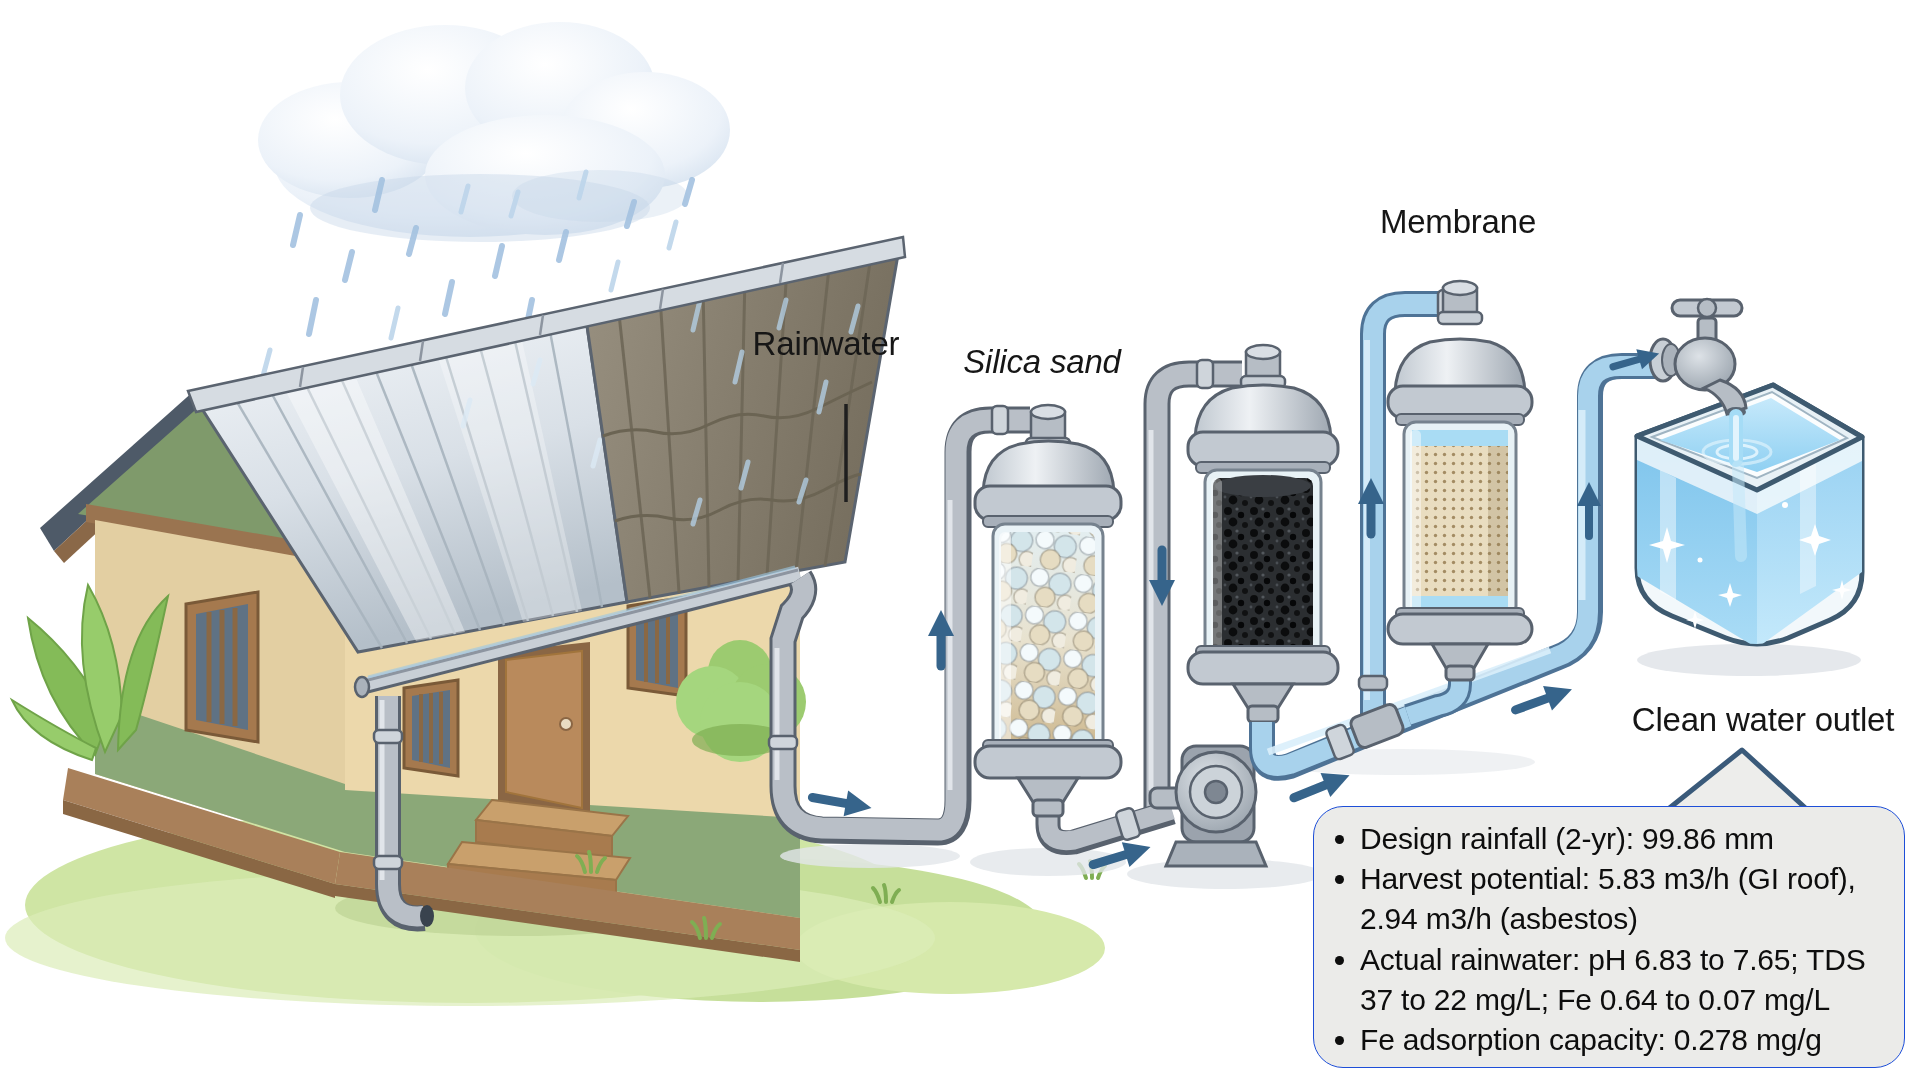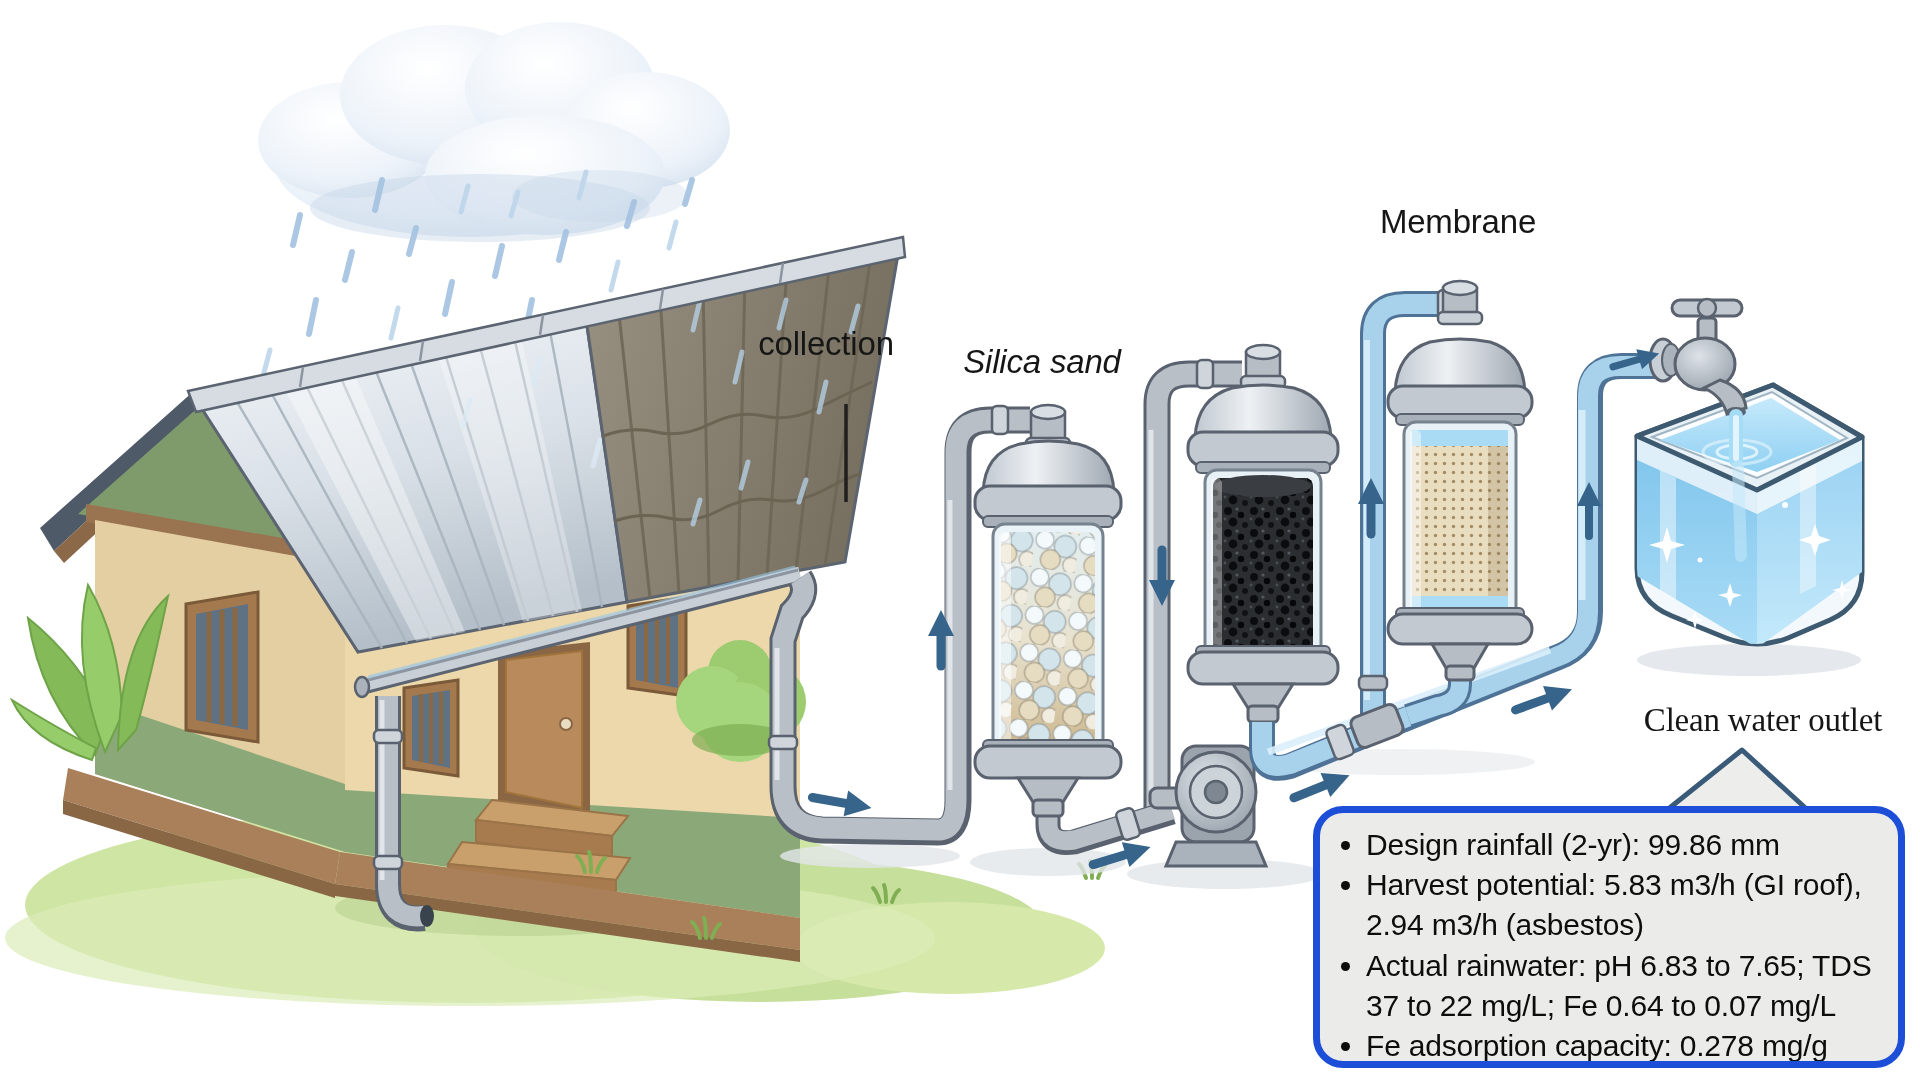--- a/index.html
+++ b/index.html
@@ -3,21 +3,21 @@
 <meta charset="utf-8">
 <style>
   html,body{margin:0;padding:0;background:#fff;}
   #stage{position:relative;width:1920px;height:1080px;background:#ffffff;overflow:hidden;
          font-family:"Liberation Sans",sans-serif;}
   #art{position:absolute;left:0;top:0;width:1920px;height:1080px;}
   .lbl{position:absolute;font-size:33px;line-height:1.12;color:#161616;text-align:center;
        letter-spacing:-0.2px;font-weight:400;white-space:nowrap;}
   .lbl span{display:block;}
   #callout{position:absolute;left:1313px;top:806px;width:592px;height:262px;box-sizing:border-box;
-           background:#ebebe9;border:7px solid #1d4ed8;border-radius:30px;
+           background:#ebebe9;border:1px solid #1d4ed8;border-radius:30px;
            padding:12px 14px 8px 10px;overflow:hidden;}
   #callout ul{margin:0;padding-left:36px;}
   #callout li{font-size:30px;line-height:1.34;color:#0d0d0d;letter-spacing:-0.2px;}
 </style>
 </head>
 <body>
 
 <div id="stage">
 
 <svg id="art" viewBox="0 0 1920 1080">
@@ -485,25 +485,25 @@
       <line x1="-26" y1="0" x2="12" y2="0" stroke-width="9"></line>
           <polygon points="34,0 8,-13 8,13" stroke="none"></polygon>
     </g>
   </g>
 
   <line x1="846" y1="404" x2="846" y2="502" stroke="#1f1f1f" stroke-width="3.5"></line>
   <path d="M1662,814 L1742,750 L1812,814" fill="#ededeb" stroke="#3a5a7a" stroke-width="5" stroke-linejoin="round"></path>
 </svg>
 
 <div class="lbl" style="left:701px;top:326px;width:250px;">
-  <span>collection</span>
+  <span>Rainwater</span>
 </div>
 <div class="lbl" style="left:916px;top:344px;width:252px;font-style:italic;">Silica sand</div>
 <div class="lbl" style="left:1333px;top:204px;width:250px;">Membrane</div>
-<div class="lbl" style="left:1613px;top:702px;width:300px;font-family:Liberation Serif, serif;">Clean water outlet</div>
+<div class="lbl" style="left:1613px;top:702px;width:300px;">Clean water outlet</div>
 
 <div id="callout">
   <ul>
     <li>Design rainfall (2-yr): 99.86 mm</li>
     <li>Harvest potential: 5.83 m3/h (GI roof), 2.94 m3/h (asbestos)</li>
     <li>Actual rainwater: pH 6.83 to 7.65; TDS 37 to 22 mg/L; Fe 0.64 to 0.07 mg/L</li>
     <li>Fe adsorption capacity: 0.278 mg/g</li>
   </ul>
 </div>
 

